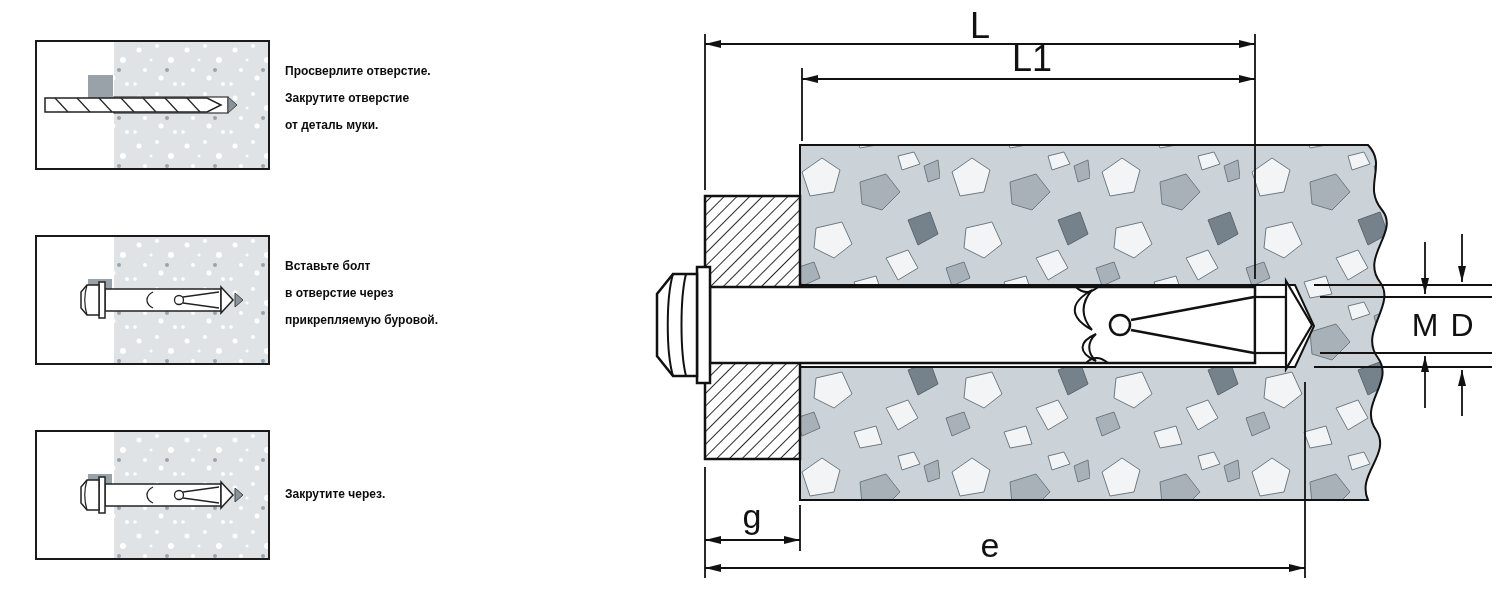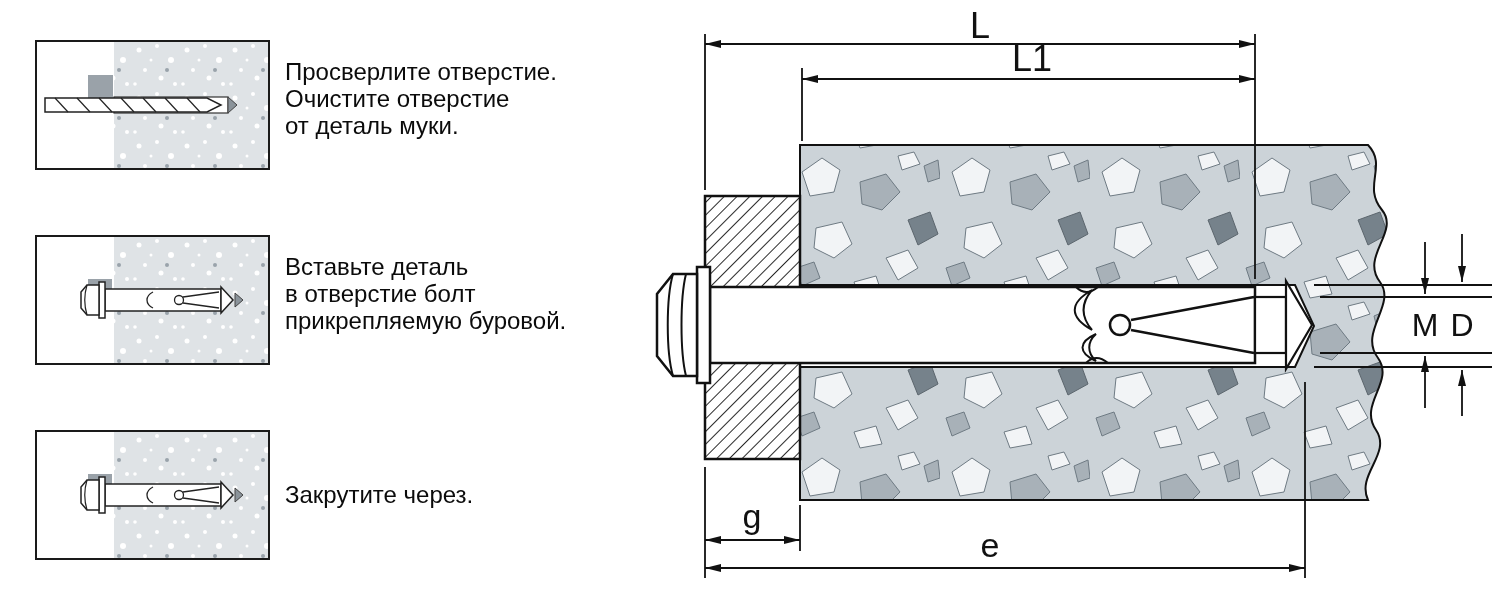--- a/index.html
+++ b/index.html
@@ -1,20 +1,20 @@
 <!DOCTYPE html>
 <html><head>
 <meta charset="utf-8">
 <style>
   html,body{margin:0;padding:0;background:#ffffff;}
   .page{position:relative;width:1500px;height:600px;background:#ffffff;overflow:hidden;
         font-family:"Liberation Sans",sans-serif;}
   .thumb{position:absolute;left:35px;width:235px;height:130px;}
   .thumb-1{top:40px}.thumb-2{top:235px}.thumb-3{top:430px}
-  .step-text{position:absolute;left:285px;font-size:24px;line-height:27px;color:#0b0b0b;}
+  .step-text{position:absolute;left:285px;font-size:12px;line-height:27px;color:#0b0b0b;font-weight:bold;}
   .step-text span{display:block;}
   .text-1{top:58px}.text-2{top:253px}.text-3{top:481px}
   .diagram{position:absolute;left:640px;top:0;}
   svg text{font-family:"Liberation Sans",sans-serif;fill:#111;}
 </style>
 </head>
 <body>
 
 <div class="page">
 
@@ -78,33 +78,33 @@
       <line x1="42" y1="58" x2="55" y2="72" stroke="#222" stroke-width="1.2"></line>
       <line x1="64" y1="58" x2="77" y2="72" stroke="#222" stroke-width="1.2"></line>
       <line x1="86" y1="58" x2="99" y2="72" stroke="#222" stroke-width="1.2"></line>
       <line x1="108" y1="58" x2="121" y2="72" stroke="#222" stroke-width="1.2"></line>
       <line x1="130" y1="58" x2="143" y2="72" stroke="#222" stroke-width="1.2"></line>
       <line x1="152" y1="58" x2="165" y2="72" stroke="#222" stroke-width="1.2"></line>
     </g>
   </svg>
   <div class="step-text text-1">
     <span>Просверлите отверстие.</span>
-    <span>Очистите отверстие</span>
+    <span>Закрутите отверстие</span>
     <span>от деталь муки.</span>
   </div>
 
   <svg class="thumb thumb-2" viewBox="0 0 235 130">
     <rect x="1" y="1" width="233" height="128" fill="#fff" stroke="#1a1a1a" stroke-width="2"></rect>
     <rect x="79" y="2" width="154" height="126" fill="url(#concrete-small)"></rect>
     <rect x="53" y="44" width="24" height="24" fill="#9aa2a9"></rect>
     <use href="#thumb-anchor"></use>
   </svg>
   <div class="step-text text-2">
-    <span>Вставьте деталь</span>
-    <span>в отверстие болт</span>
+    <span>Вставьте болт</span>
+    <span>в отверстие через</span>
     <span>прикрепляемую буровой.</span>
   </div>
 
   <svg class="thumb thumb-3" viewBox="0 0 235 130">
     <rect x="1" y="1" width="233" height="128" fill="#fff" stroke="#1a1a1a" stroke-width="2"></rect>
     <rect x="79" y="2" width="154" height="126" fill="url(#concrete-small)"></rect>
     <rect x="53" y="44" width="24" height="24" fill="#9aa2a9"></rect>
     <use href="#thumb-anchor"></use>
   </svg>
   <div class="step-text text-3">

